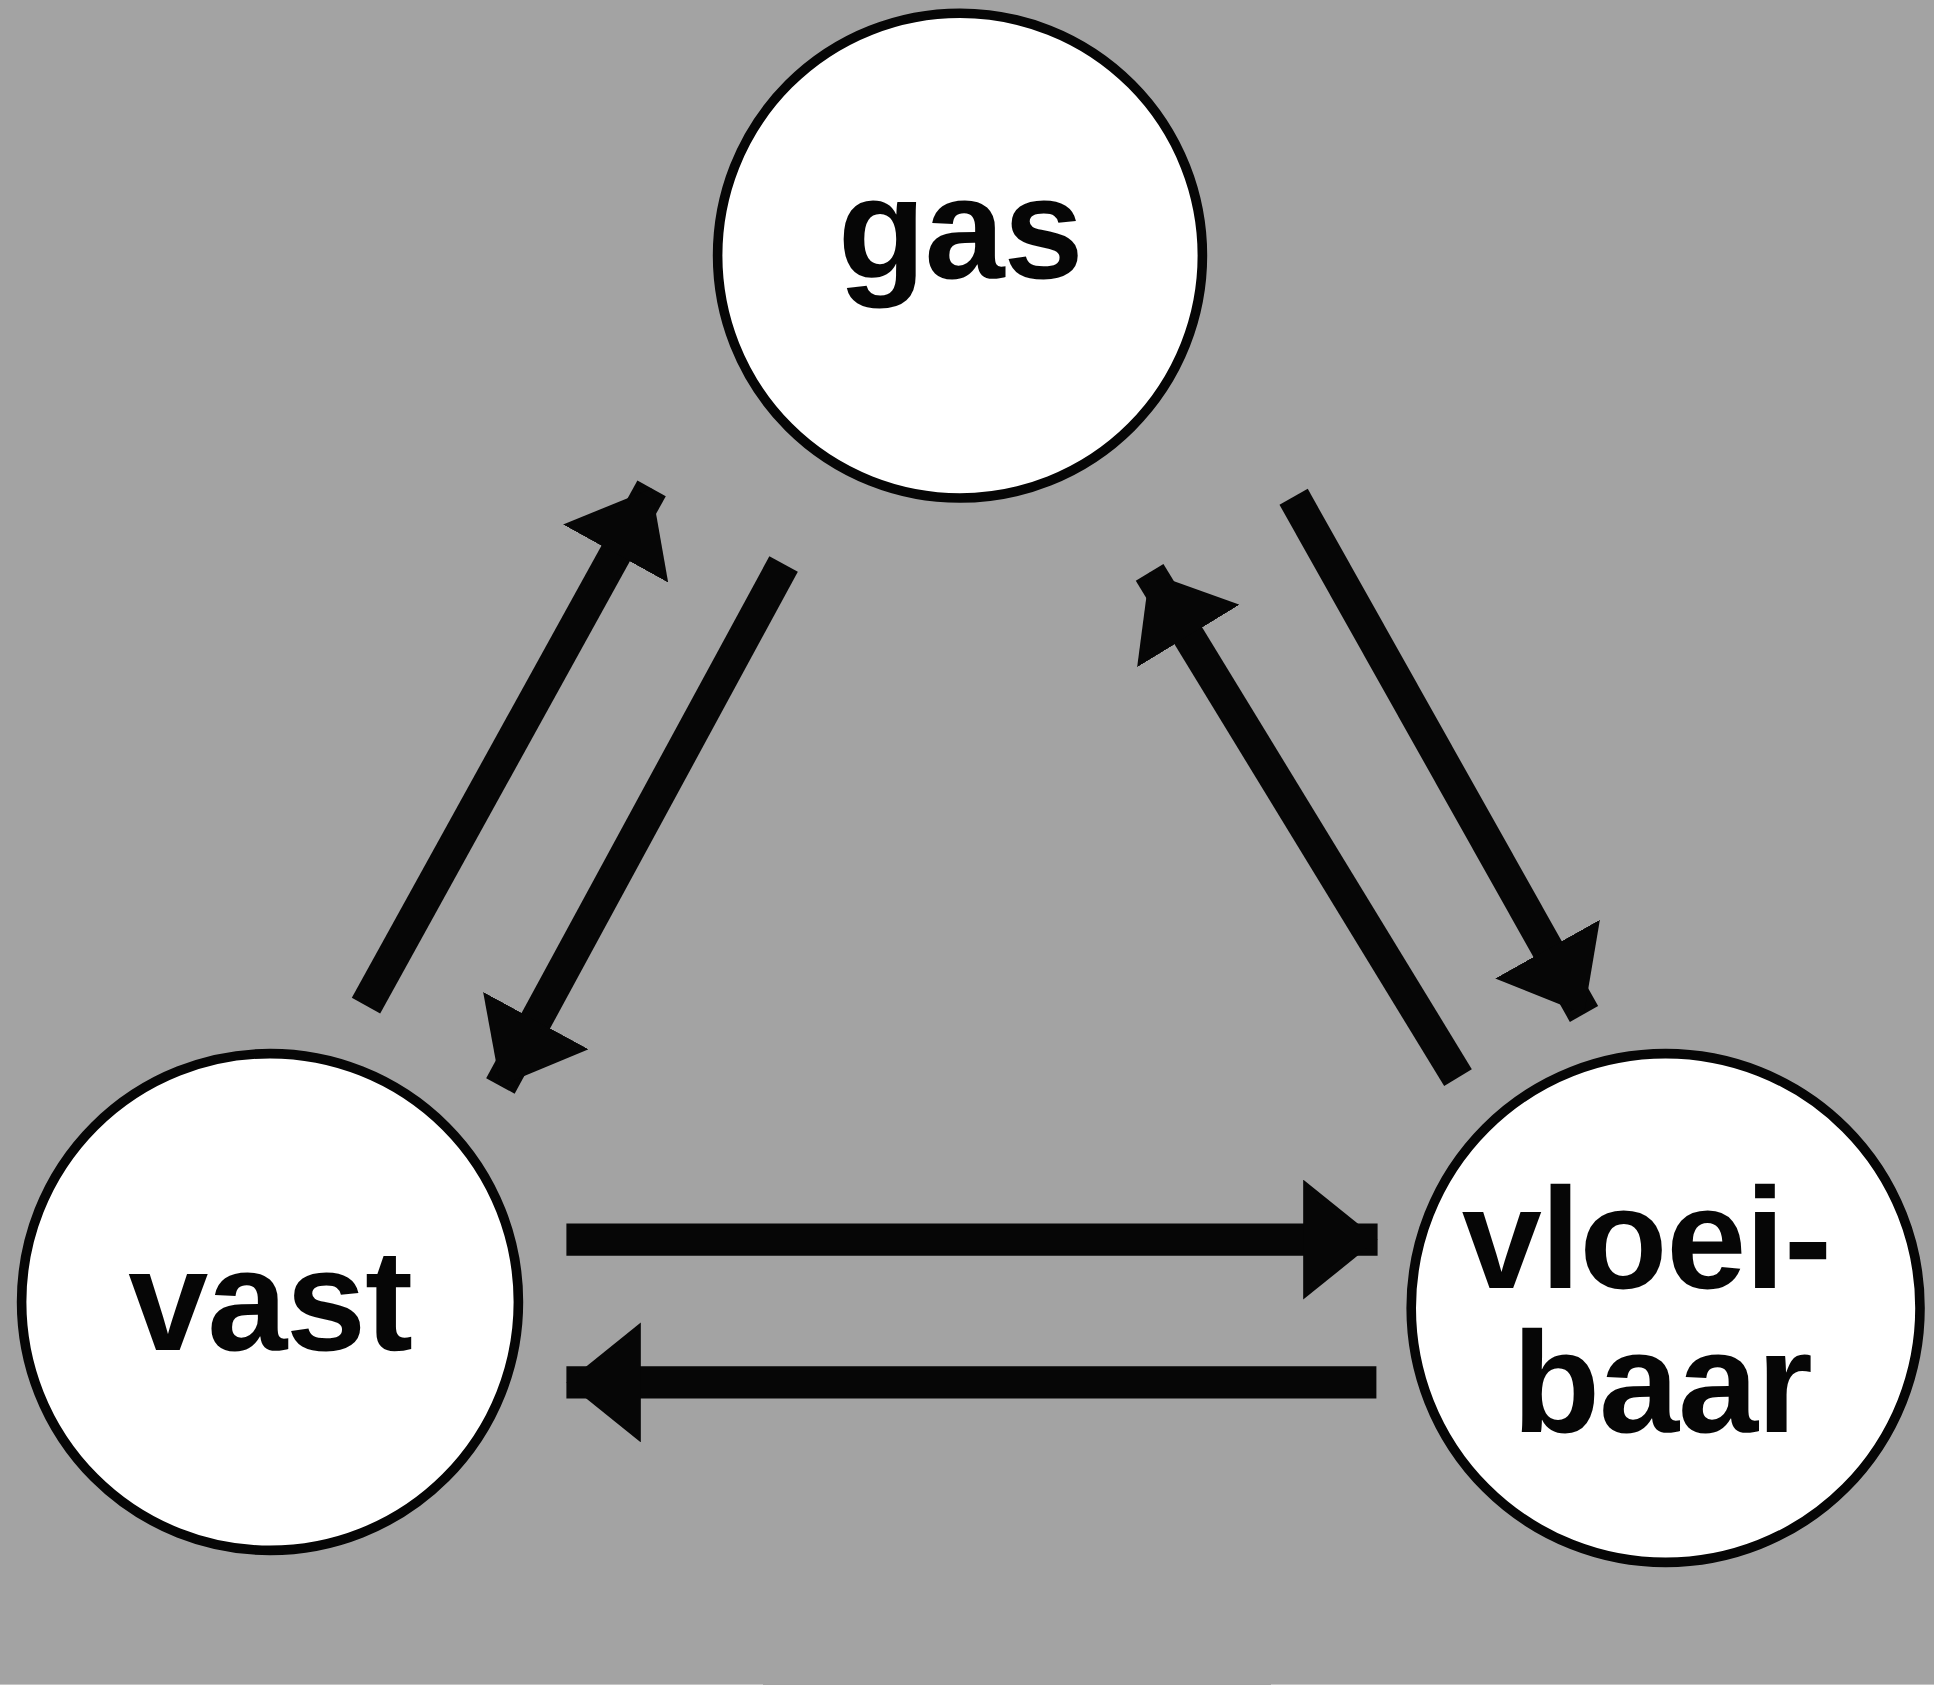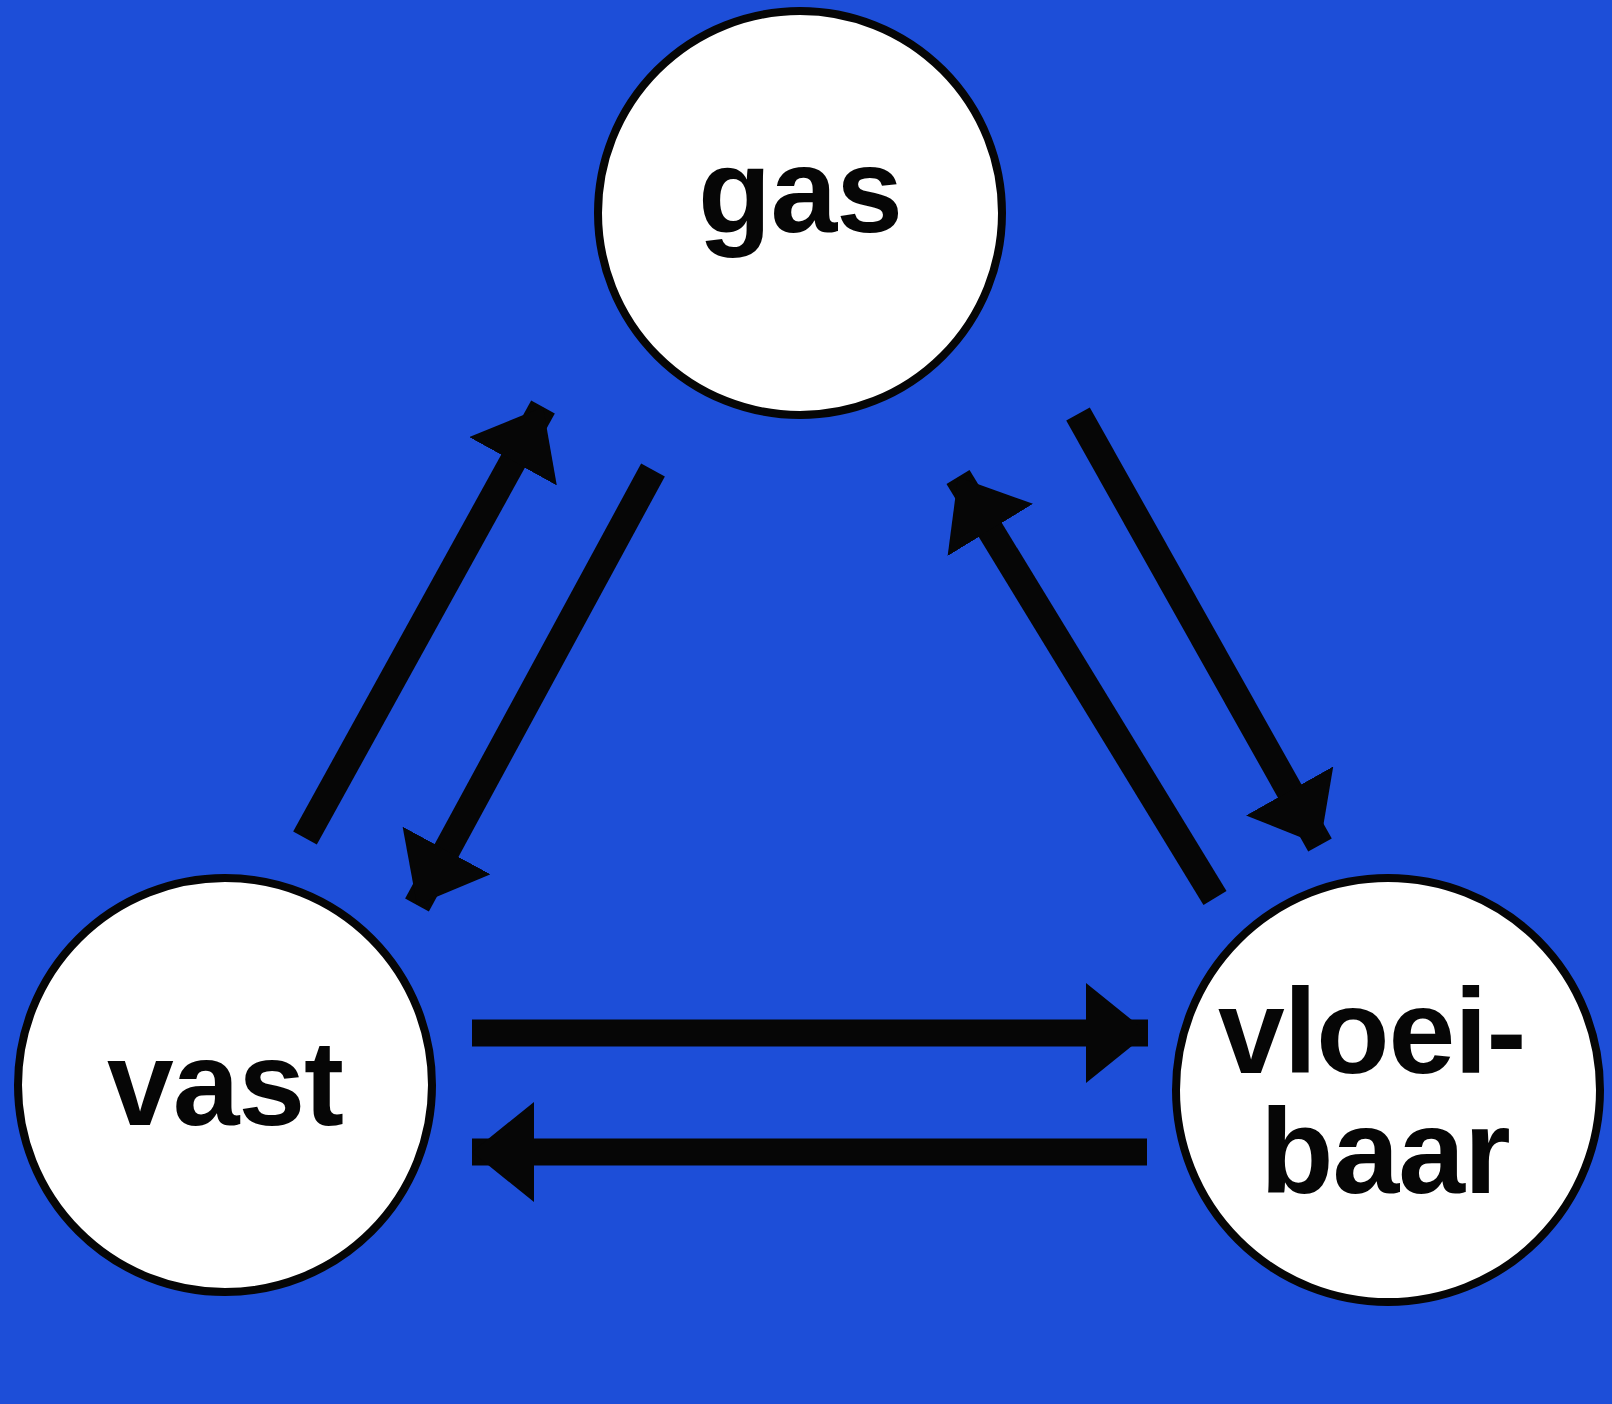--- a/index.html
+++ b/index.html
@@ -7,21 +7,21 @@
     padding: 0;
     width: 1612px;
     height: 1404px;
     background: #ffffff;
     overflow: hidden;
   }
   .stage {
     position: relative;
     width: 1612px;
     height: 1404px;
-    background: #1d4ed8;
+    background: #a3a3a3;
   }
   svg { display: block; }
   .node-circle {
     fill: #ffffff;
     stroke: #060606;
     stroke-width: 8;
   }
   .edge {
     stroke: #060606;
     stroke-width: 27;

